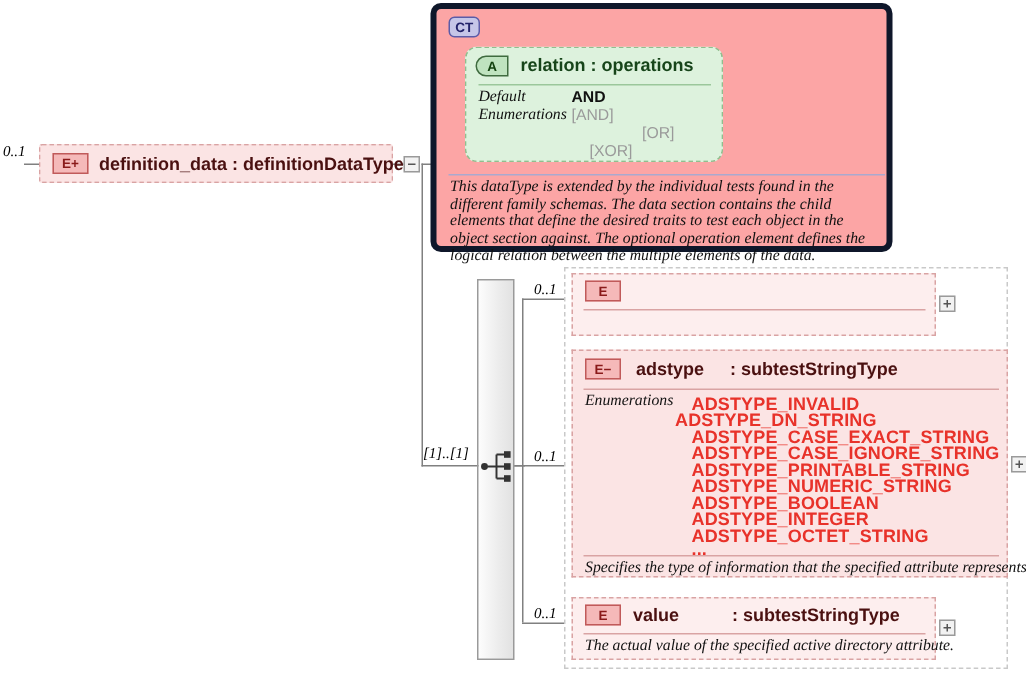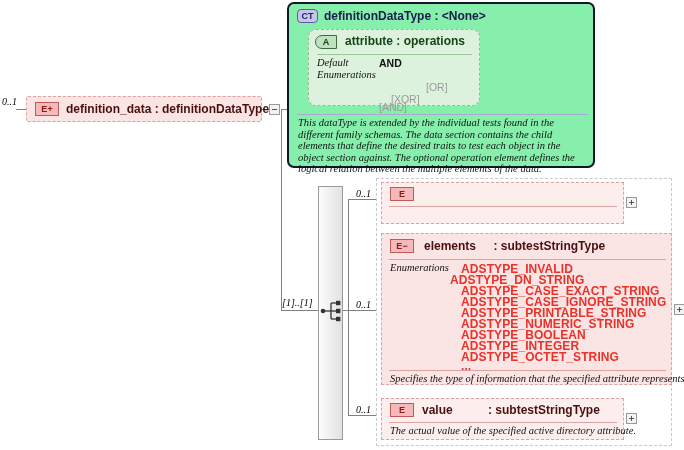--- a/index.html
+++ b/index.html
@@ -43,23 +43,23 @@
     left:2px; top:4px; width:5px; height:1px; background:#555;
   }
   .toggle.plus::after{
     content:""; position:absolute;
     left:4px; top:2px; width:1px; height:5px; background:#555;
   }
 
   
   .ct-box {
     position:absolute;
-    border:2px solid #0f172a;
+    border:4px solid #0f172a;
     border-radius:7px;
-    background:#86efac;
+    background:#fca5a5;
     box-sizing:border-box;
   }
   .ct-title {
     position:absolute; left:10px; top:4px;
     font-weight:bold; font-size:12px; color:#1b1b4d;
     white-space:nowrap;
   }
   .badge-ct {
     position:absolute; left:8px; top:5px;
     width:21px; height:14px;
@@ -206,32 +206,31 @@
   <div class="el-box" style="left:26px; top:96px; width:236px; height:26px; border-radius:2px;">
     <div class="badge-e" style="left:8px; top:5px;">
       <span>E</span><span class="sym">+</span>
     </div>
     <div class="el-title" style="left:39px; top:5px;">definition_data : definitionDataType</div>
   </div>
   <div class="toggle" style="left:269px; top:104px;"></div>
 
   <div class="ct-box" style="left:287px; top:2px; width:308px; height:166px;">
     <div class="badge-ct">CT</div>
-    <div class="ct-title" style="left:35px; top:5px;">definitionDataType : &lt;None&gt;</div>
 
     <div class="attr-box" style="left:19px; top:25px; width:172px; height:77px;">
       <div class="badge-a" style="left:6px; top:5px;">A</div>
-      <div class="attr-title" style="left:36px; top:4px;">attribute : operations</div>
+      <div class="attr-title" style="left:36px; top:4px;">relation : operations</div>
       <div class="attr-rule" style="left:8px; top:24px; width:155px;"></div>
 
       <div class="attr-key" style="left:8px; top:27px;">Default</div>
       <div class="attr-val-strong" style="left:70px; top:27px;">AND</div>
 
       <div class="attr-key" style="left:8px; top:39px;">Enumerations</div>
-      <div class="attr-val-enum" style="left:70px; top:39px;margin-top:32px;">[AND]</div>
+      <div class="attr-val-enum" style="left:70px; top:39px;">[AND]</div>
       <div class="attr-val-enum" style="left:70px; top:51px;padding-left:47px;">[OR]</div>
       <div class="attr-val-enum" style="left:70px; top:63px;padding-left:12px;">[XOR]</div>
     </div>
 
     <div class="ct-desc-rule" style="left:8px; top:110px; width:291px;"></div>
     <div class="ct-desc" style="left:9px; top:113px; width:290px;">This dataType is extended by the individual tests found in the different family schemas.  The data section contains the child elements that define the desired traits to test each object in the object section against.  The optional operation element defines the logical relation between the multiple elements of the data.</div>
   </div>
 
   <div class="group-dash" style="left:376px; top:178px; width:296px; height:268px;"></div>
 
@@ -257,21 +256,21 @@
     <div class="el-rule" style="left:7px; top:23px; width:228px;"></div>
   </div>
   <div class="toggle plus" style="left:626px; top:197px;"></div>
 
   <div class="card" style="left:356px; top:299px;">0..1</div>
   <div class="el-box" style="left:381px; top:233px; width:291px; height:152px;">
     <div class="badge-e" style="left:8px; top:5px;">
       <span>E</span><span class="sym">−</span>
     </div>
     <div class="el-title" style="left:42px; top:5px;">
-      <span>elements</span>
+      <span>adstype</span>
       <span style="display:inline-block; width:14px;"></span><span>: subtestStringType</span>
     </div>
     <div class="el-rule" style="left:7px; top:25px; width:277px;"></div>
 
     <div class="el-key" style="left:8px; top:28px;">Enumerations</div>
 
     <div class="enum-item" style="left:79px; top:28px;">ADSTYPE_INVALID</div>
     <div class="enum-item" style="left:68px; top:39px;">ADSTYPE_DN_STRING</div>
     <div class="enum-item" style="left:79px; top:50px;">ADSTYPE_CASE_EXACT_STRING</div>
     <div class="enum-item" style="left:79px; top:61px;">ADSTYPE_CASE_IGNORE_STRING</div>

